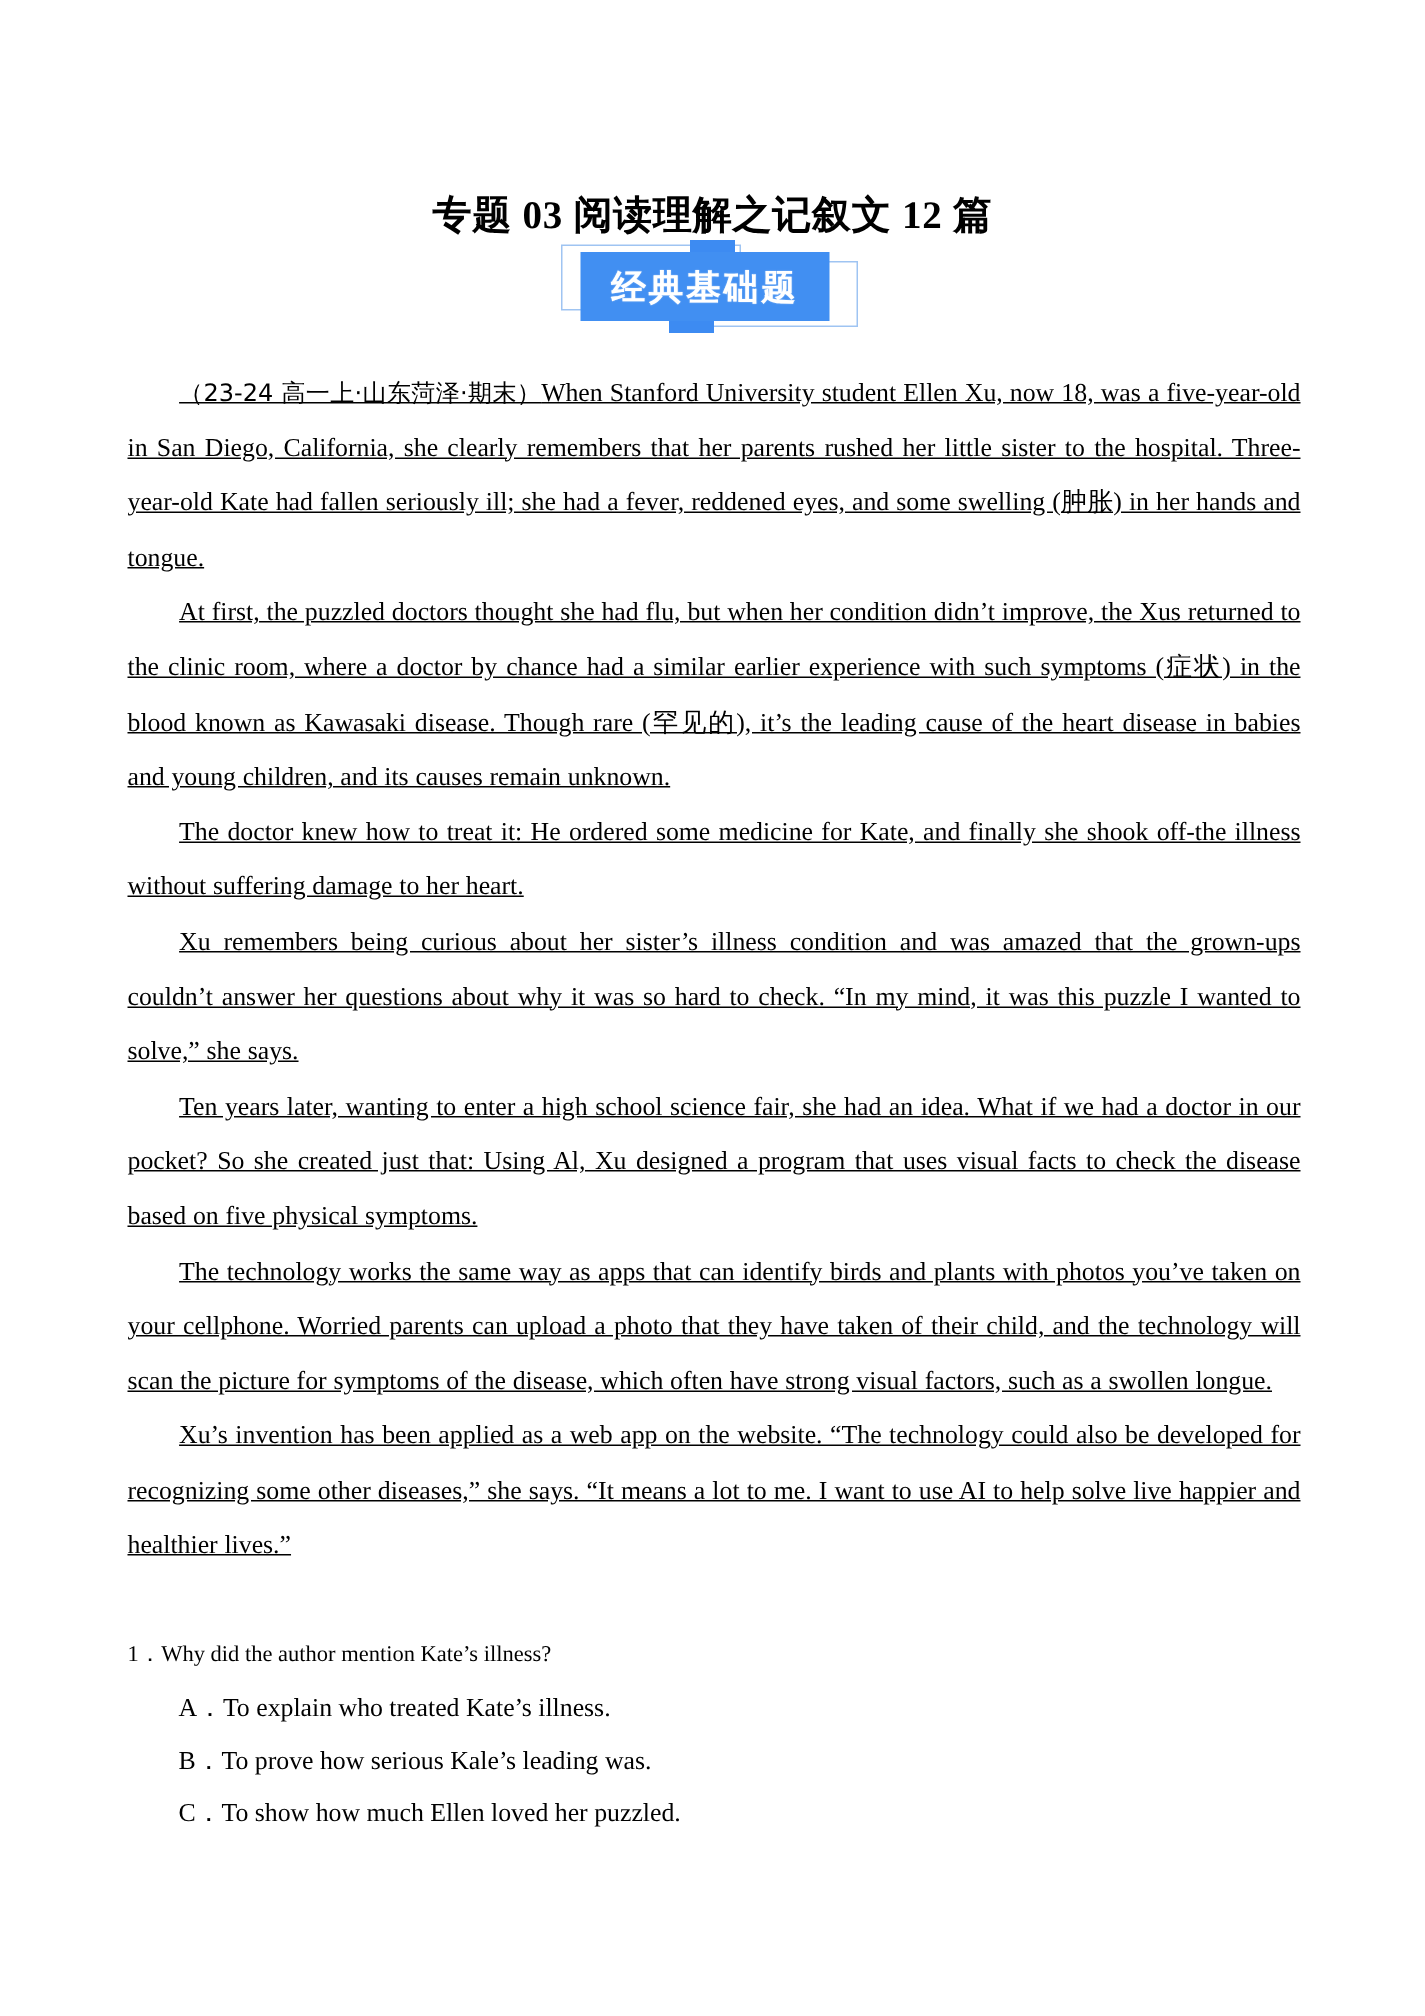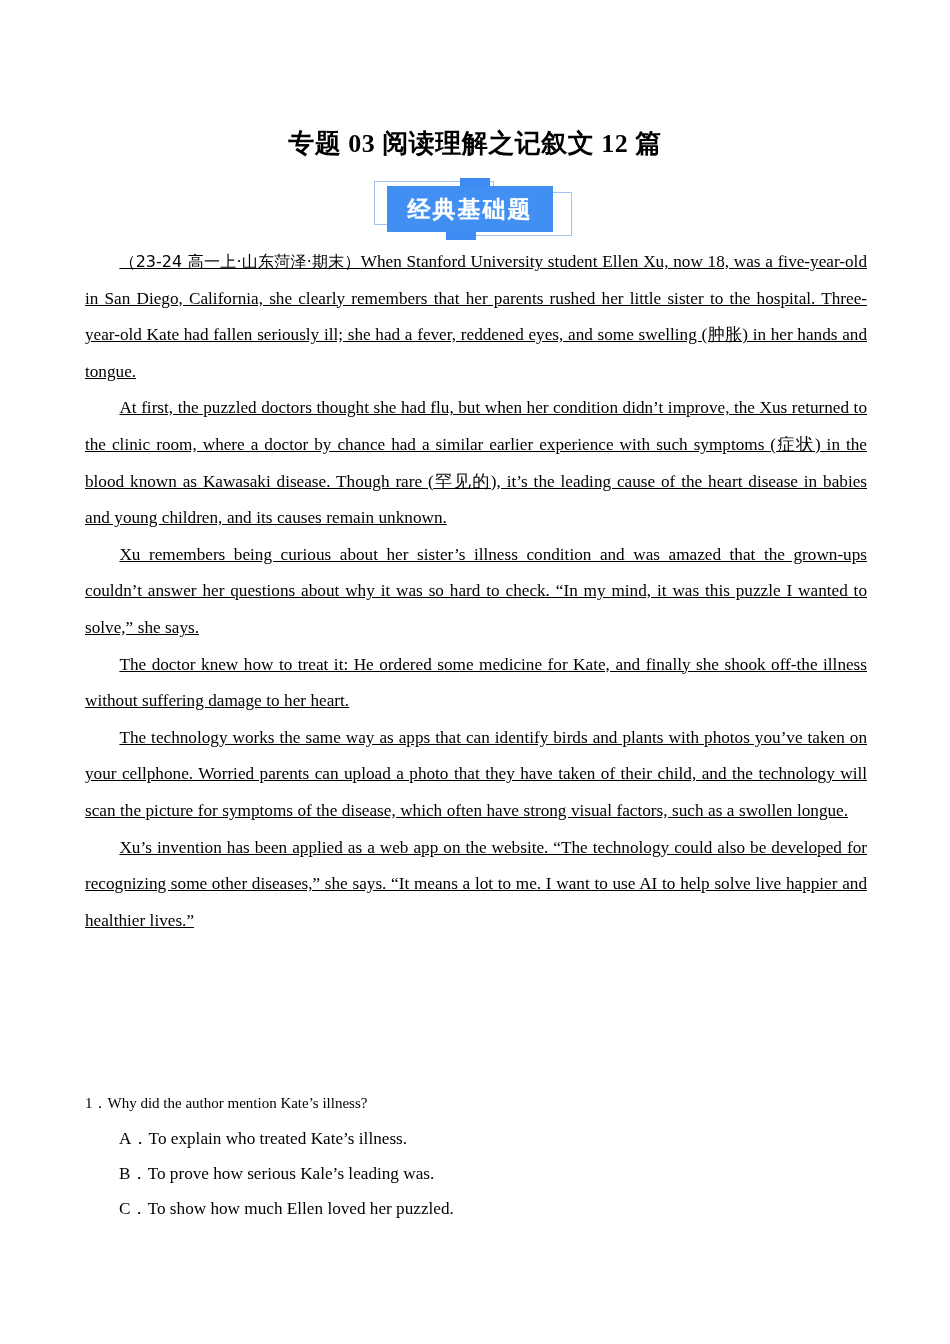--- a/index.html
+++ b/index.html
@@ -38,21 +38,21 @@
     font-weight: bold;
     letter-spacing: 0.5px;
     font-family: "Liberation Serif", "DejaVu Serif", serif;
     white-space: nowrap;
   }
 
   
   .badge-wrap {
     position: absolute;
     left: 0;
-    top: 178px;
+    top: 160px;
     width: 948px;
     height: 70px;
   }
   .badge-stack {
     position: relative;
     width: 200px;
     height: 70px;
     margin: 0 auto;
   }
   
@@ -182,22 +182,23 @@
       <div class="badge-tab-bottom"></div>
       <div class="badge-main">
         <span class="badge-label">经典基础题</span>
       </div>
     </div>
   </div>
 
   <div class="body-text">
     <p class="para"><span class="meta">（23-24 高一上·山东菏泽·期末）</span><span>When Stanford University student Ellen Xu, now 18, was a five-year-old in San Diego, California, she clearly remembers that her parents rushed her little sister to the hospital. Three-year-old Kate had fallen seriously ill; she had a fever, reddened eyes, and some swelling (肿胀) in her hands and tongue.</span></p>
     <p class="para">At first, the puzzled doctors thought she had flu, but when her condition didn’t improve, the Xus returned to the clinic room, where a doctor by chance had a similar earlier experience with such symptoms (症状) in the blood known as Kawasaki disease. Though rare (罕见的), it’s the leading cause of the heart disease in babies and young children, and its causes remain unknown.</p>
+    <p class="para">The doctor knew how to treat it: He ordered some medicine for Kate, and finally she shook off-the illness without suffering damage to her heart.</p>
     <p class="para">Xu remembers being curious about her sister’s illness condition and was amazed that the grown-ups couldn’t answer her questions about why it was so hard to check. “In my mind, it was this puzzle I wanted to solve,” she says.</p>
-    <p class="para">The doctor knew how to treat it: He ordered some medicine for Kate, and finally she shook off-the illness without suffering damage to her heart.</p>
+    <p class="para">Ten years later, wanting to enter a high school science fair, she had an idea. What if we had a doctor in our pocket? So she created just that: Using Al, Xu designed a program that uses visual facts to check the disease based on five physical symptoms.</p>
     <p class="para">The technology works the same way as apps that can identify birds and plants with photos you’ve taken on your cellphone. Worried parents can upload a photo that they have taken of their child, and the technology will scan the picture for symptoms of the disease, which often have strong visual factors, such as a swollen longue.</p>
     <p class="para">Xu’s invention has been applied as a web app on the website. “The technology could also be developed for recognizing some other diseases,” she says. “It means a lot to me. I want to use AI to help solve live happier and healthier lives.”</p>
   </div>
 
   <div class="question-block">
     <div class="question-stem"><span class="qnum">1．</span><span>Why did the author mention Kate’s illness?</span></div>
     <div class="option"><span class="olabel">A．</span><span>To explain who treated Kate’s illness.</span></div>
     <div class="option"><span class="olabel">B．</span><span>To prove how serious Kale’s leading was.</span></div>
     <div class="option"><span class="olabel">C．</span><span>To show how much Ellen loved her puzzled.</span></div>
   </div>

